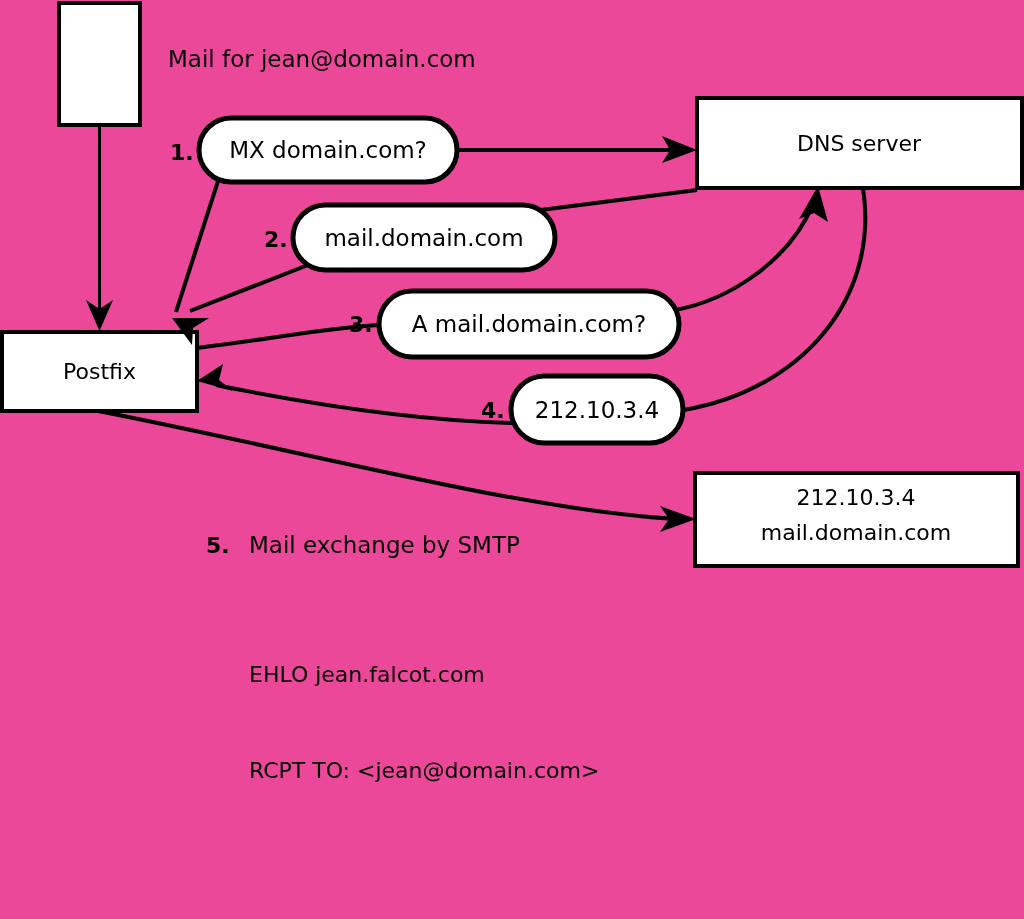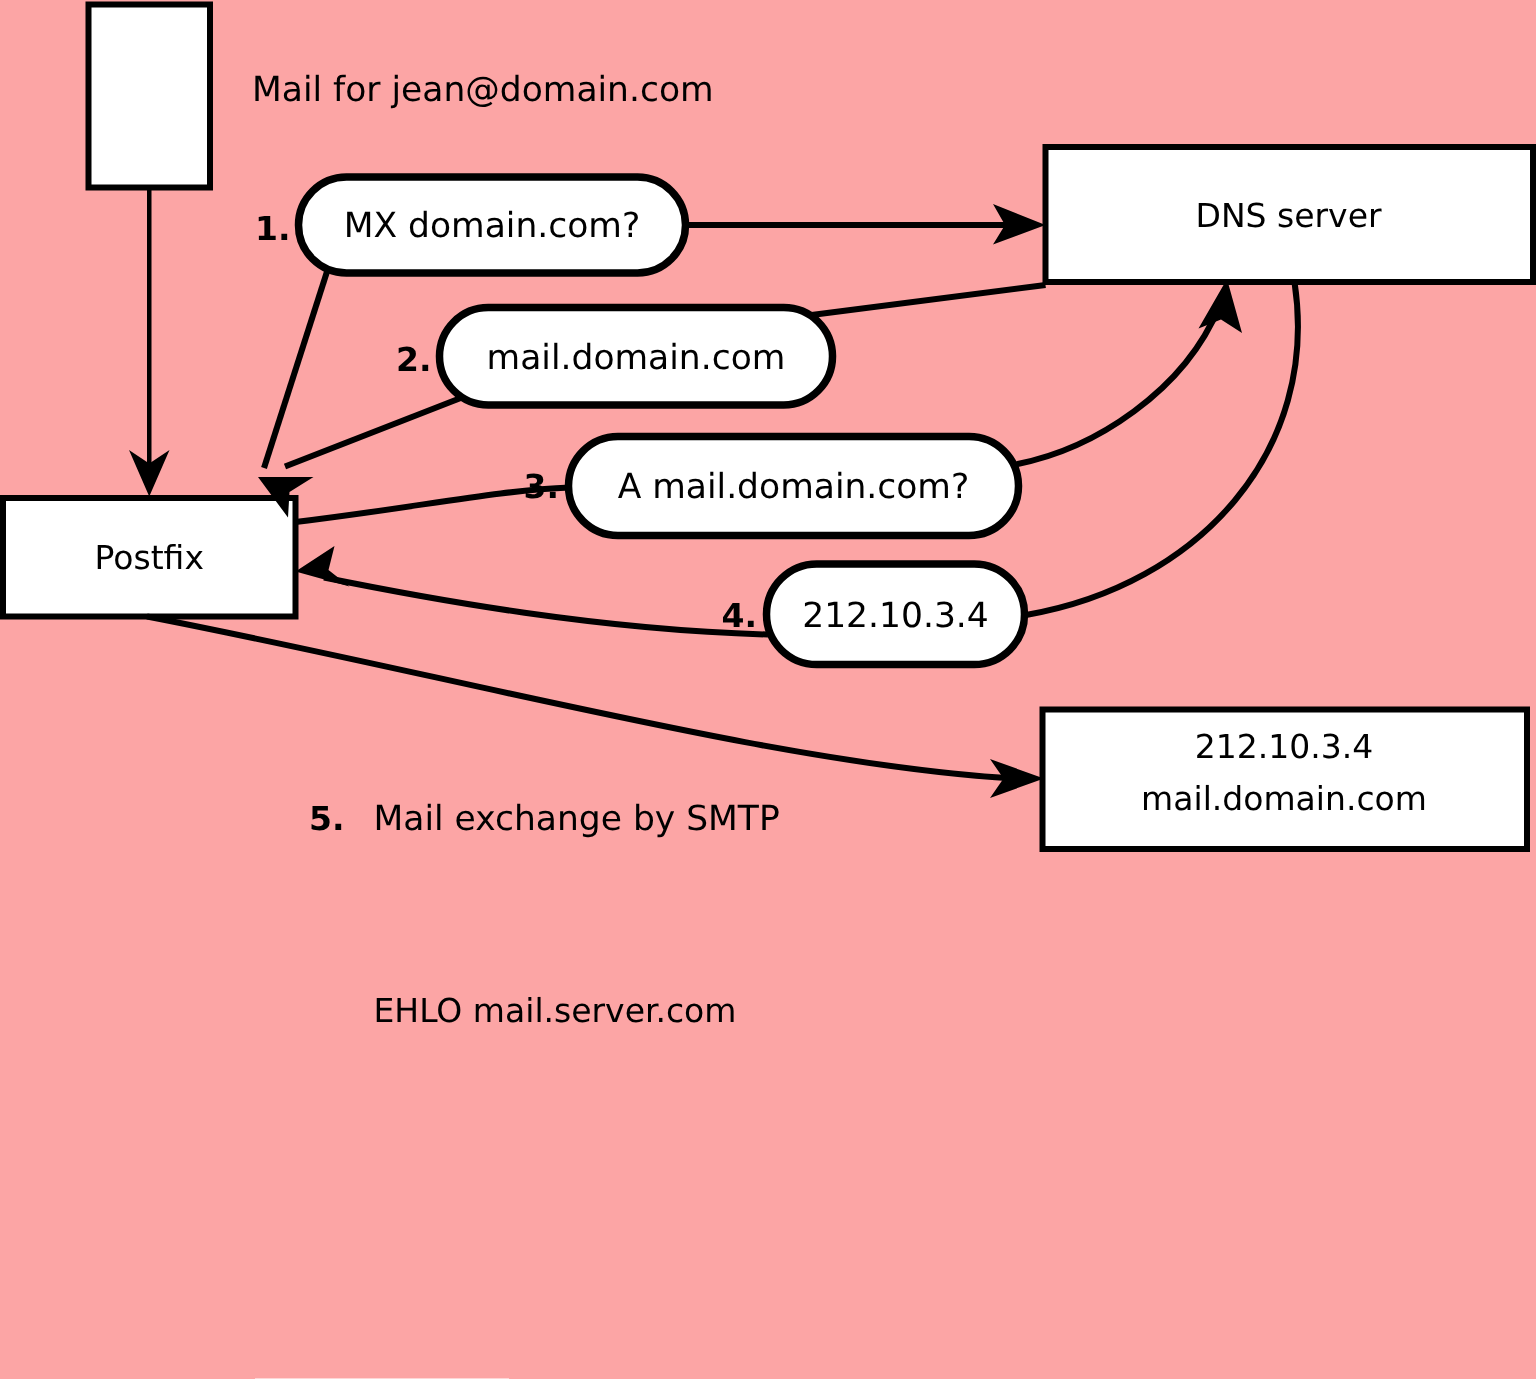--- a/index.html
+++ b/index.html
@@ -11,21 +11,21 @@
     width: 1024px;
     height: 919px;
     font-family: "DejaVu Sans", sans-serif;
     color: #000000;
     overflow: hidden;
   }
   #canvas {
     position: relative;
     width: 1024px;
     height: 919px;
-    background: #fca5a5;
+    background: #ec4899;
   }
   svg#diagram {
     position: absolute;
     top: 0;
     left: 0;
     width: 1024px;
     height: 919px;
   }
   .node-rect {
     fill: #ffffff;
@@ -149,21 +149,22 @@
     <text class="lbl lbl-bubble" x="328" y="158" text-anchor="middle">MX domain.com?</text>
     <text class="lbl lbl-bubble" x="424" y="246" text-anchor="middle">mail.domain.com</text>
     <text class="lbl lbl-bubble" x="529" y="332" text-anchor="middle">A mail.domain.com?</text>
     <text class="lbl lbl-bubble" x="597" y="418" text-anchor="middle">212.10.3.4</text>
 
     <text class="lbl lbl-bubble" x="249" y="553">Mail exchange by SMTP</text>
 
   </svg>
 
   <div class="transcript">
-    <div class="transcript-line">EHLO mail.server.com</div>
+    <div class="transcript-line">EHLO jean.falcot.com</div>
+    <div class="transcript-line">RCPT TO: &lt;jean@domain.com&gt;</div>
     
     
     
     
     
     
     
     
   </div>
 

